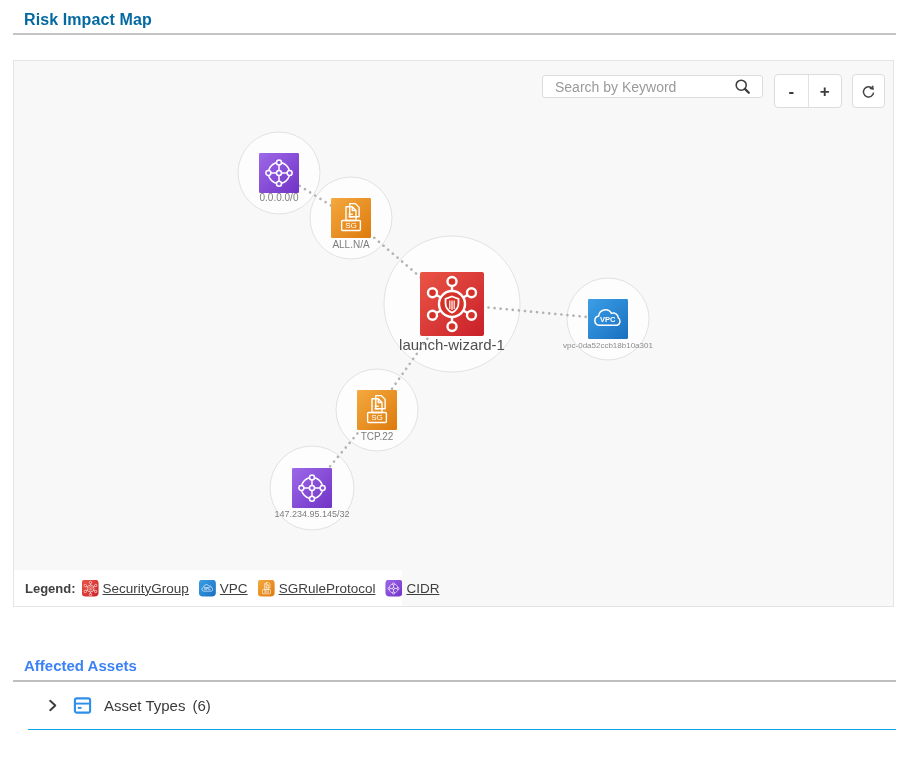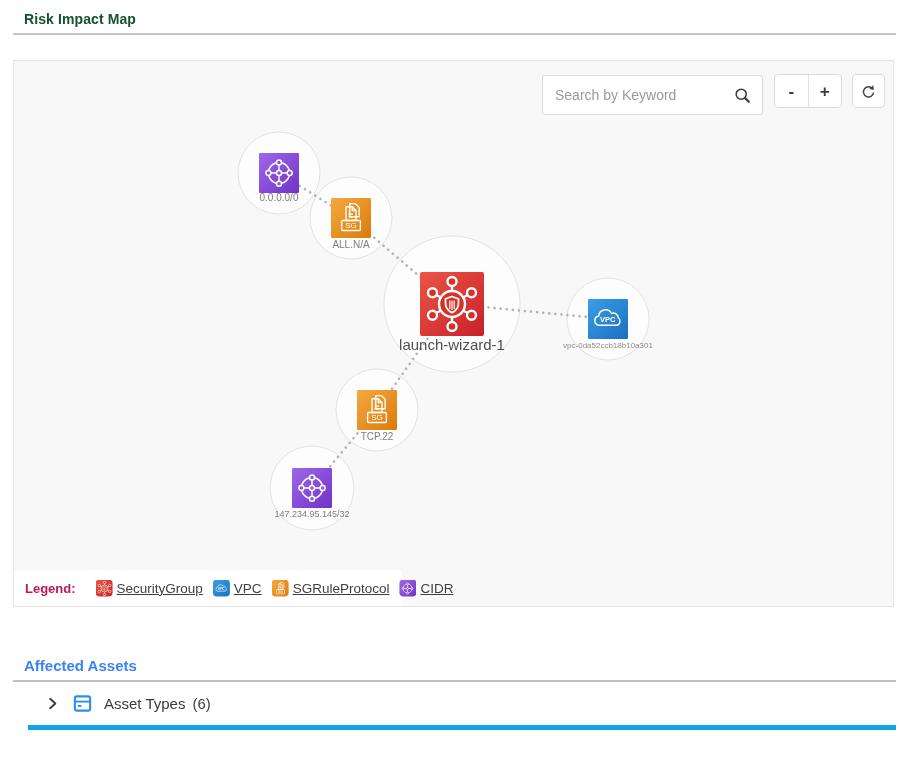--- a/index.html
+++ b/index.html
@@ -1,53 +1,53 @@
 <!DOCTYPE html>
 <html><head>
 <meta charset="utf-8">
 <style>
   * { margin: 0; padding: 0; box-sizing: border-box; }
   html, body { width: 907px; height: 784px; background: #ffffff; }
   body { font-family: "Liberation Sans", sans-serif; overflow: hidden; }
   .page { position: relative; width: 907px; height: 784px; background: #fff; }
 
-  .page-title { position: absolute; left: 24px; top: 11px; font-size: 14px; font-weight: bold; color: #14532d; letter-spacing: .1px; }
+  .page-title { position: absolute; left: 24px; top: 11px; font-size: 16px; font-weight: bold; color: #0369a1; letter-spacing: .1px; }
   .top-rule { position: absolute; left: 13px; top: 33px; width: 883px; height: 2px; background: #c4c4c4; }
 
   .map-panel { position: absolute; left: 13px; top: 60px; width: 881px; height: 547px; background: #f8f8f8; border: 1px solid #e5e5e5; }
   svg.graph { position: absolute; left: 0; top: 0; display: block; }
   svg text { font-family: "Liberation Sans", sans-serif; }
 
   .node-circle { fill: #fdfdfd; stroke: #e2e2e2; stroke-width: 1; }
   .edge { stroke: #b3b3b3; stroke-width: 2.6; stroke-dasharray: 0.1 6; stroke-linecap: round; fill: none; }
   .node-label { fill: #7d7d7d; font-size: 10px; text-anchor: middle; }
   .node-label-main { fill: #4f4f4f; font-size: 15px; text-anchor: middle; }
   .node-label-tiny { fill: #8c8c8c; font-size: 8px; text-anchor: middle; }
   .node-label-small { fill: #7d7d7d; font-size: 9px; text-anchor: middle; }
 
-  .search-box { position: absolute; left: 528px; top: 14px; width: 221px; height: 40px; background: #fff; border: 1px solid #dcdcdc; border-radius: 3px; display: flex; align-items: center; }
+  .search-box { position: absolute; left: 528px; top: 14px; width: 221px; height: 23px; background: #fff; border: 1px solid #dcdcdc; border-radius: 3px; display: flex; align-items: center; }
   .search-box input { flex: 1; min-width: 0; border: none; outline: none; background: transparent; padding: 0 6px 0 12px; font-size: 14px; color: #444; font-family: "Liberation Sans", sans-serif; }
   .search-box input::placeholder { color: #9a9a9a; }
   .search-icon-wrap { display: flex; align-items: center; padding-right: 10px; }
 
   .zoom-group { position: absolute; left: 760px; top: 13px; width: 68px; height: 34px; display: flex; background: #fff; border: 1px solid #dcdcdc; border-radius: 4px; overflow: hidden; }
   .zoom-group button { flex: 1; border: none; background: transparent; font-size: 17px; font-weight: bold; color: #3c3c3c; cursor: pointer; font-family: "Liberation Sans", sans-serif; line-height: 1; }
   .zoom-group button.first { border-right: 1px solid #e2e2e2; }
   .refresh-button { position: absolute; left: 838px; top: 13px; width: 33px; height: 34px; background: #fff; border: 1px solid #dcdcdc; border-radius: 4px; display: flex; align-items: center; justify-content: center; cursor: pointer; }
 
   .legend-bar { position: absolute; left: 0; bottom: 0; height: 36px; width: 388px; background: #fff; display: flex; align-items: center; padding-left: 11px; }
-  .legend-title { font-size: 13px; font-weight: bold; color: #be185d; margin-right: 20px; }
+  .legend-title { font-size: 13px; font-weight: bold; color: #404040; margin-right: 6px; }
   .legend-item { display: flex; align-items: center; margin-right: 10px; }
   .legend-item svg { clip-path: inset(0 round 4px); margin-right: 4px; }
   .legend-label { font-size: 13.5px; color: #3f3f3f; text-decoration: underline; }
 
   .assets-title { position: absolute; left: 24px; top: 657px; font-size: 15px; font-weight: bold; color: #3b82f6; }
   .assets-rule { position: absolute; left: 13px; top: 680px; width: 883px; height: 2px; background: #bfbfbf; }
   .asset-rows { position: absolute; left: 28px; top: 682px; width: 868px; }
-  .asset-row { height: 48px; display: flex; align-items: center; border-bottom: 5px solid #0ea5e9; padding-left: 17px; cursor: pointer; }
+  .asset-row { height: 48px; display: flex; align-items: center; border-bottom: 1px solid #0ea5e9; padding-left: 17px; cursor: pointer; }
   .asset-row.second { height: 42px; }
   .asset-row .chev { display: flex; align-items: center; margin-right: 13px; }
   .asset-row .a-icon { display: flex; align-items: center; margin-right: 12px; }
   .asset-label { font-size: 15px; color: #3a3a3a; }
   .asset-count { font-size: 15px; color: #3a3a3a; margin-left: 7px; }
 </style>
 </head>
 <body>
 
 <div class="page">

